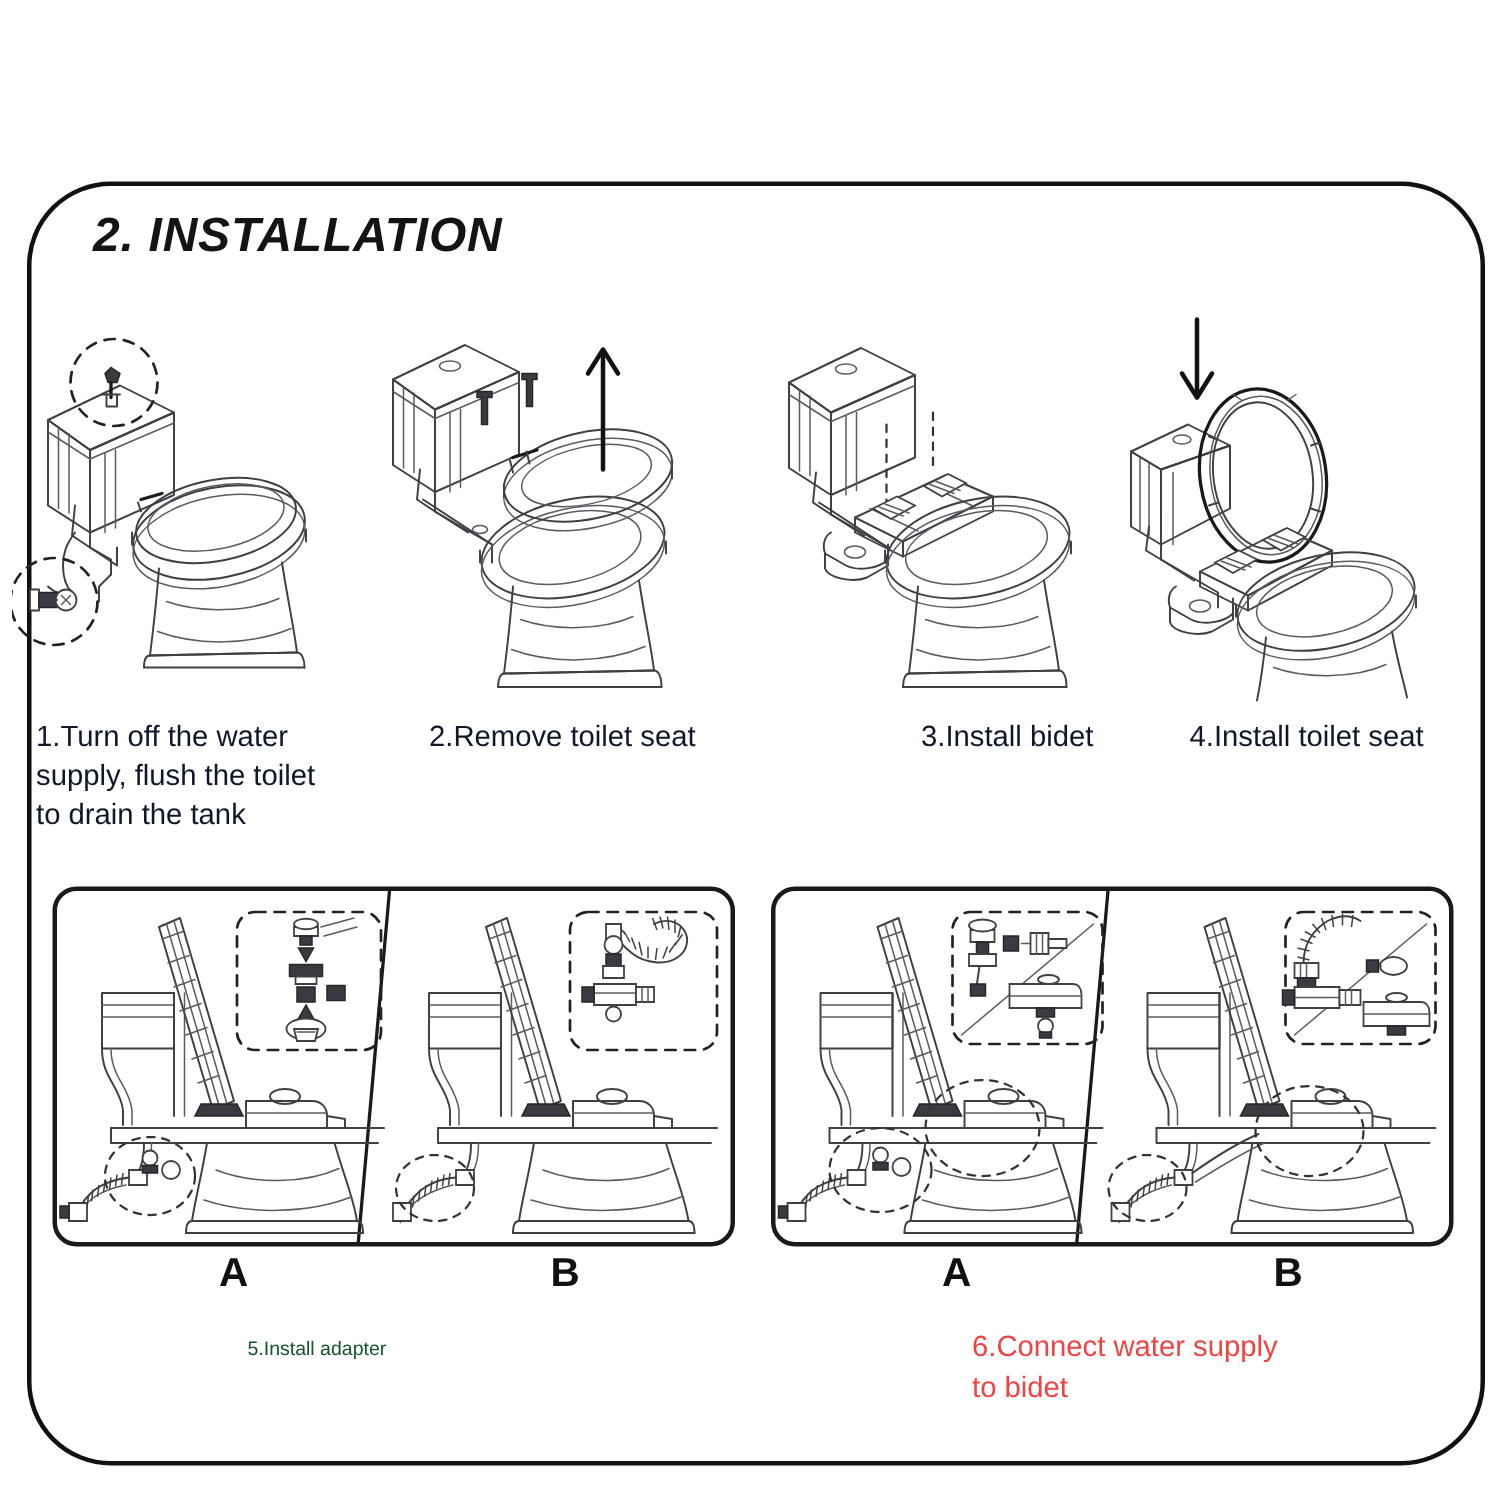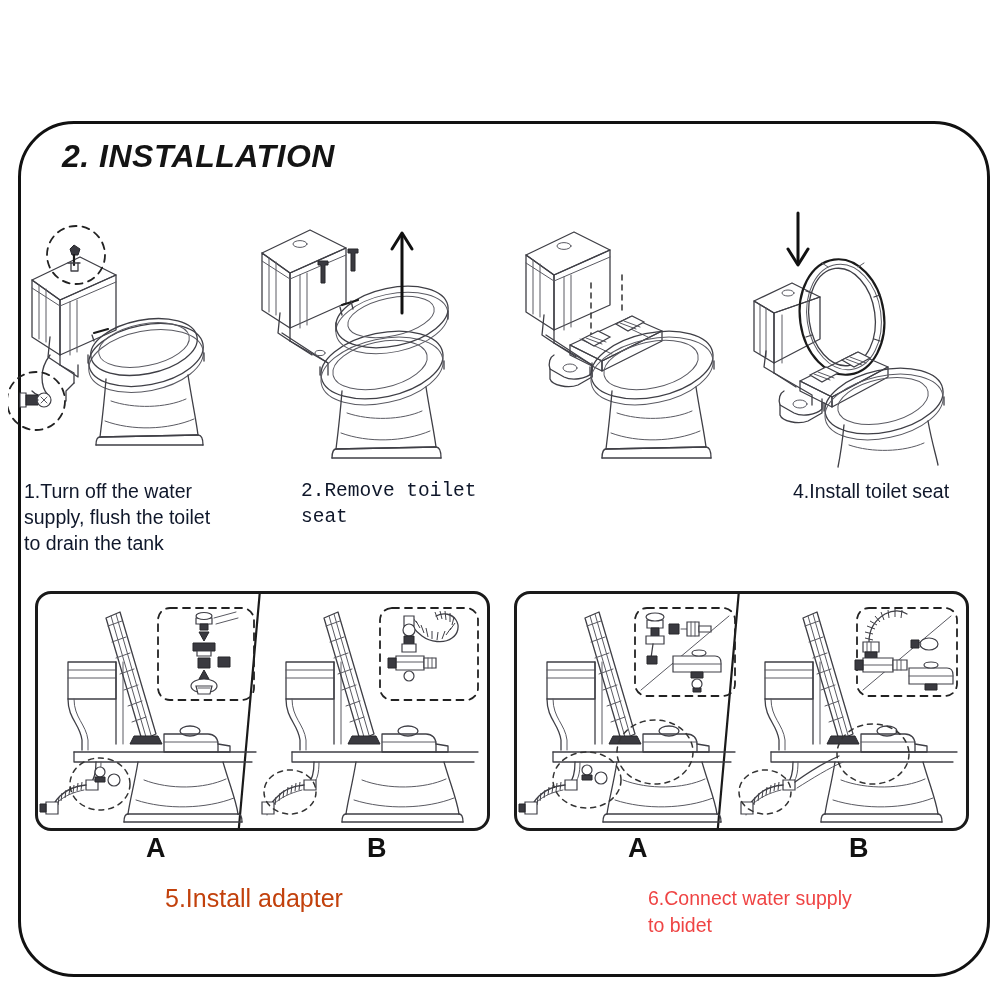--- a/index.html
+++ b/index.html
@@ -46,21 +46,21 @@
   .step .art svg{display:block;width:240px;height:265px;}
 
   .caption{
     position:absolute;
     font-size:19.5px;
     line-height:26px;
     color:#0f172a;
     white-space:pre-line;
   }
   #caption-1{left:24px;top:478px;width:215px;}
-  #caption-2{left:301px;top:478px;width:230px;font-family:Liberation Mono, monospace;}
+  #caption-2{left:286px;top:478px;width:230px;}
   #caption-3{left:614px;top:478px;width:200px;}
   #caption-4{left:793px;top:478px;width:215px;}
 
   
   .group{position:absolute;top:591px;height:240px;}
   #group-5{left:35px;width:455px;}
   #group-6{left:514px;width:455px;}
   .panel-box{
     position:absolute;left:0;top:0;
     width:100%;height:100%;
@@ -78,21 +78,21 @@
     font-weight:bold;
     color:#111;
   }
   #label-5a{left:146px;top:833px;}
   #label-5b{left:367px;top:833px;}
   #label-6a{left:628px;top:833px;}
   #label-6b{left:849px;top:833px;}
 
   #caption-5{
     position:absolute;left:165px;top:885px;width:280px;
-    font-size:25px;line-height:27px;color:#c2410c;white-space:pre-line;
+    font-size:13px;line-height:27px;color:#14532d;white-space:pre-line;
   }
   #caption-6{
     position:absolute;left:648px;top:885px;width:300px;
     font-size:19.5px;line-height:27px;color:#ef4444;white-space:pre-line;
   }
 
   
   .ln{fill:none;stroke:#3f3f46;stroke-width:1.3;stroke-linecap:round;stroke-linejoin:round;}
   .ln-b{fill:none;stroke:#1a1a1a;stroke-width:2.2;stroke-linecap:round;stroke-linejoin:round;}
   .ln-t{fill:none;stroke:#5a5a62;stroke-width:1;stroke-linecap:round;stroke-linejoin:round;}
@@ -283,20 +283,21 @@
         <path class="ln" d="M100 186 C98 212 96 228 94 244"></path>
         <path class="ln" d="M184 182 C188 208 192 226 194 242"></path>
         <path class="ln" d="M94 244 L194 242"></path>
         <path class="ln" d="M90 253 C90 247 92 244 94 244 L194 242 C197 242 199 246 199 253"></path>
         <path class="ln" d="M90 253 L199 253"></path>
         <path class="ln-t" d="M105 208 C128 216 160 215 180 206"></path>
         <path class="ln-t" d="M99 228 C126 238 162 237 188 226"></path>
       </svg>
     </div>
   </div>
+  <div class="caption" id="caption-3">3.Install bidet</div>
 
   <div class="step" id="step-4">
     <div class="art">
       <svg viewBox="0 0 240 265" xmlns="http://www.w3.org/2000/svg">
 
         <g class="arrow">
           <path d="M46 8 L46 58"></path>
           <path d="M36 44 L46 60 L56 44"></path>
         </g>
 

